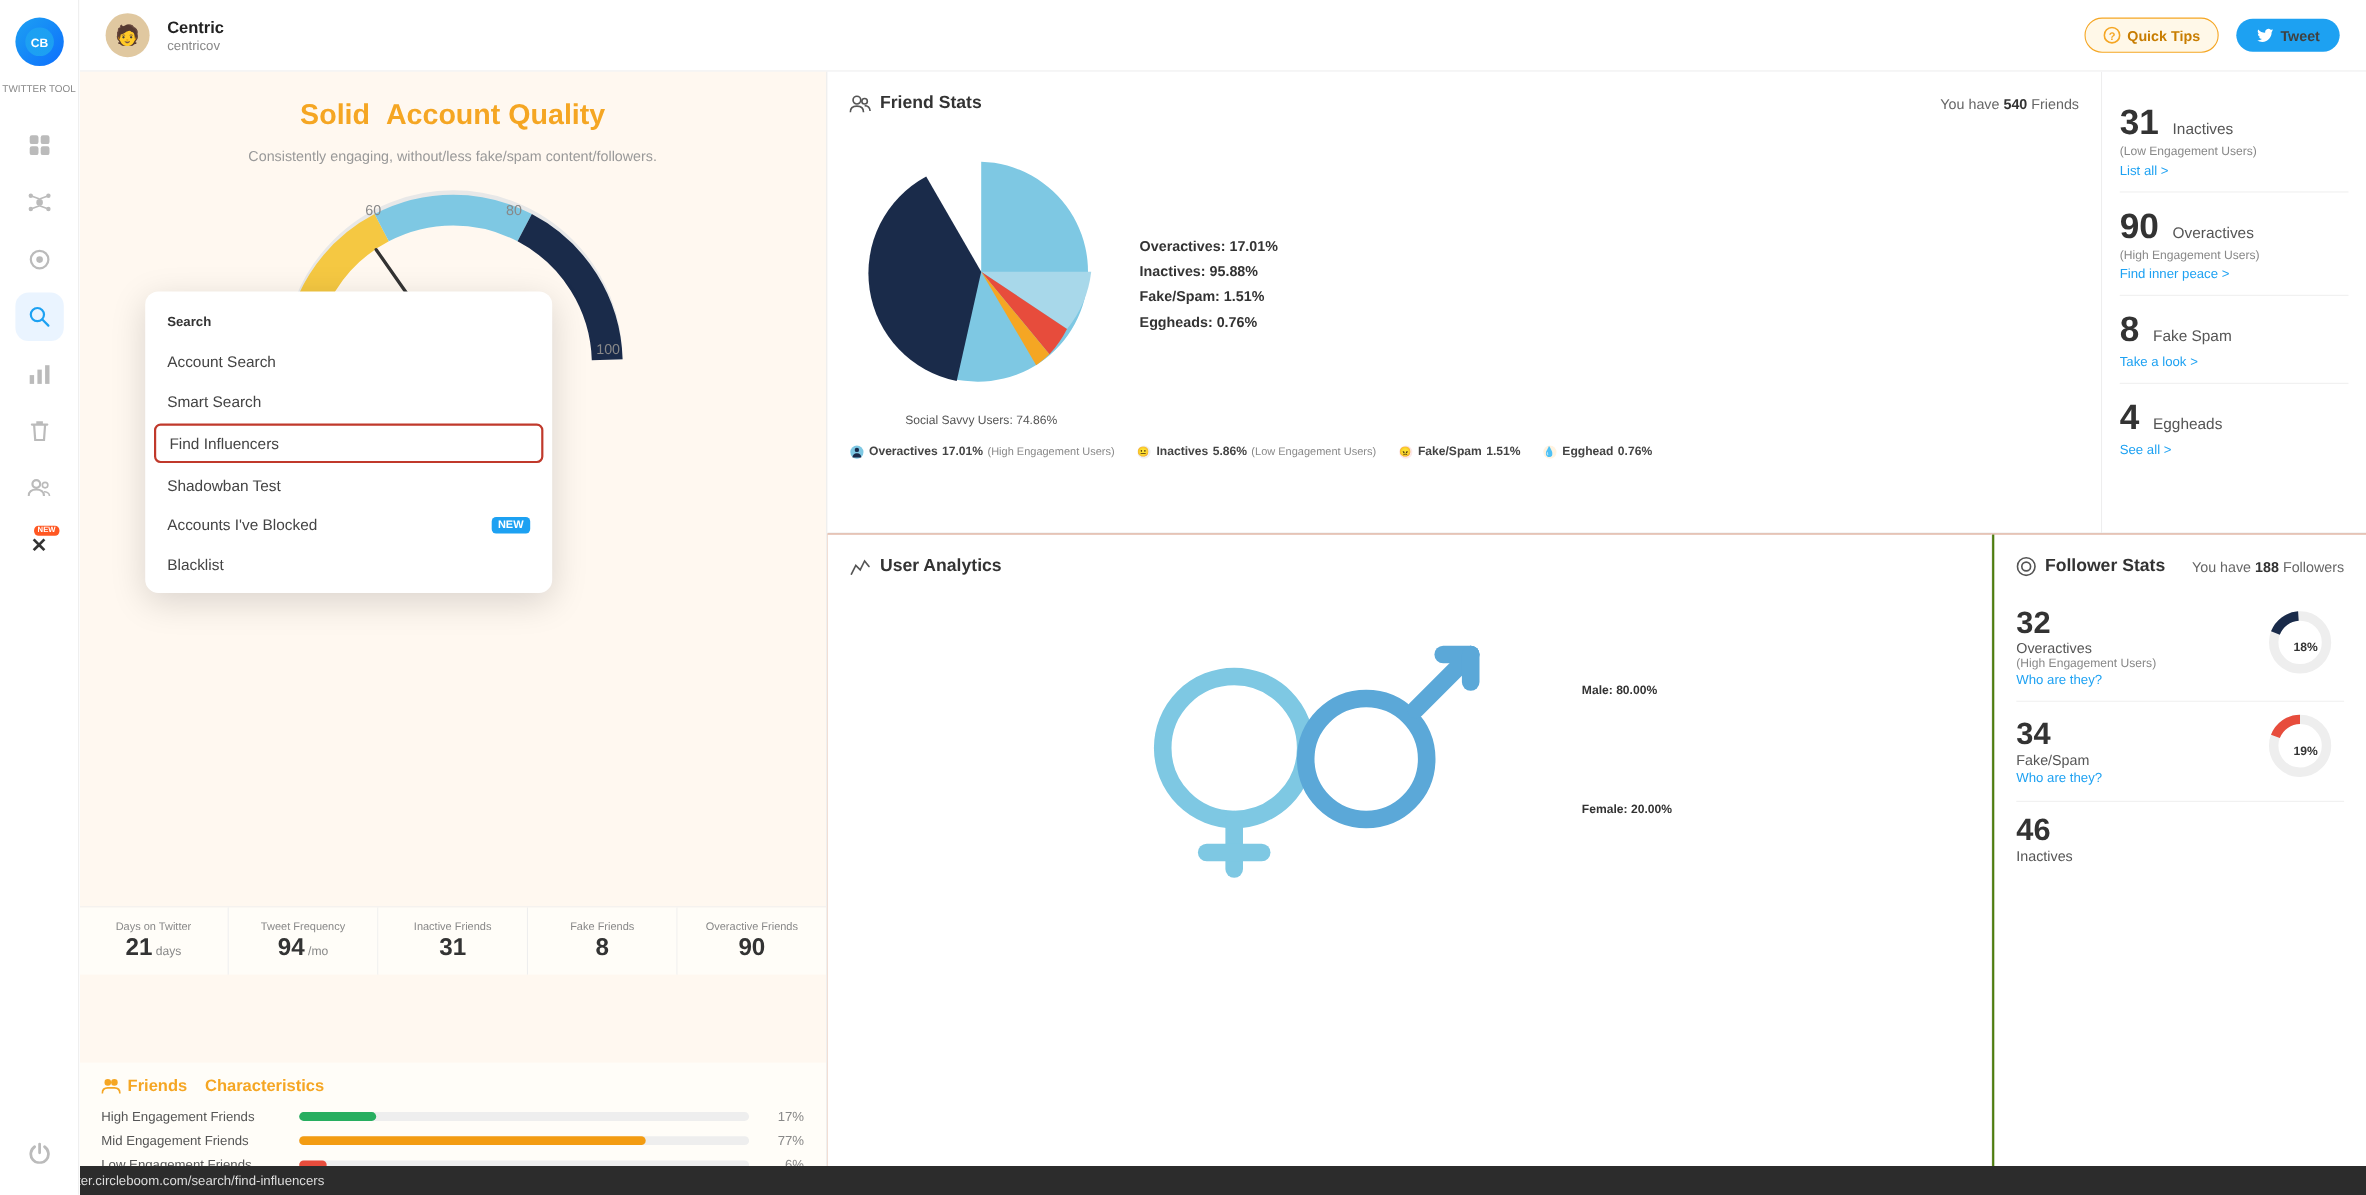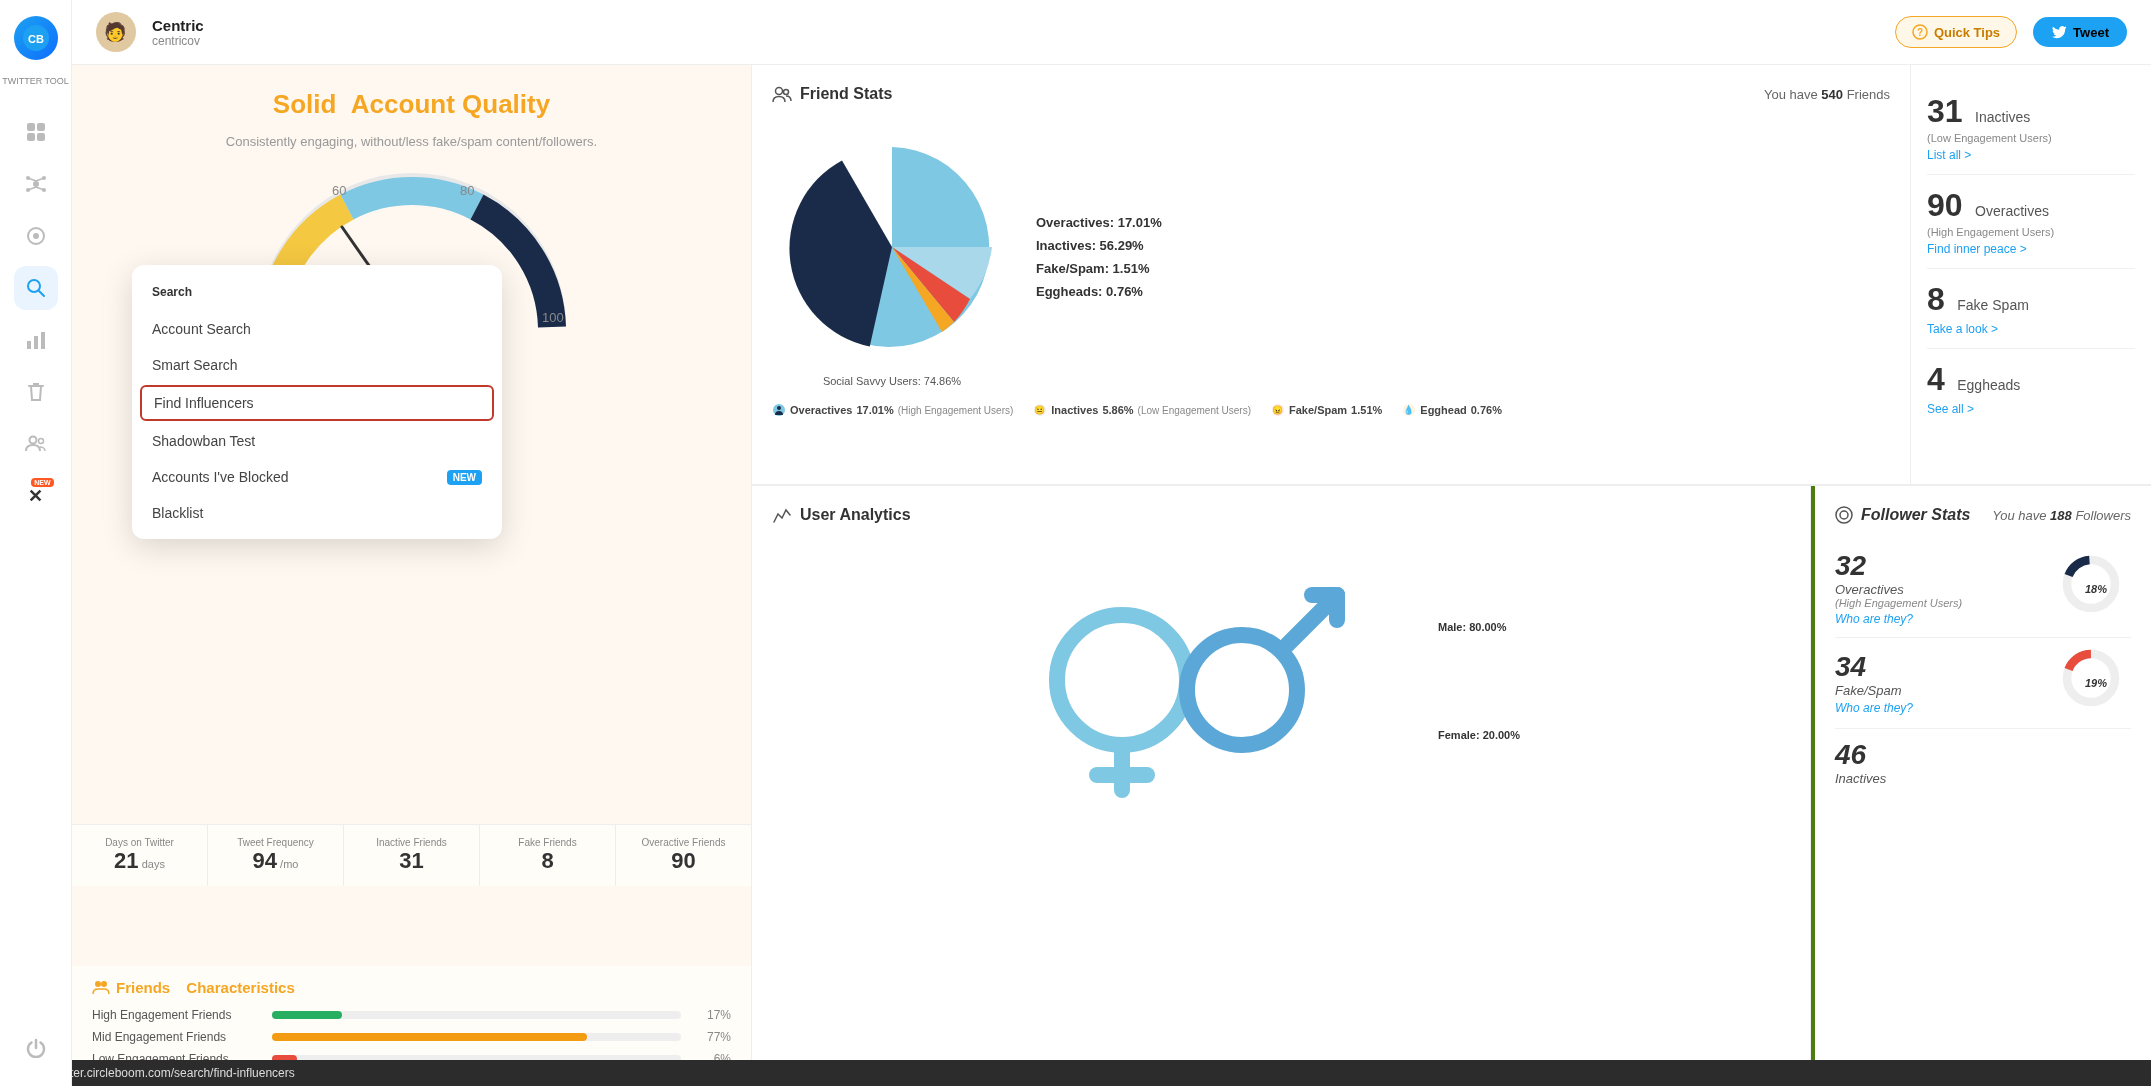--- a/index.html
+++ b/index.html
@@ -59,21 +59,21 @@
     .topbar-name { font-weight: 700; font-size: 15px; color: #222; }
     .topbar-handle { font-size: 12px; color: #888; }
     .topbar-spacer { flex: 1; }
     .btn-tips {
       background: #fff8e8; border: 1.5px solid #f5a623;
       color: #c87d00; font-size: 13px; font-weight: 600;
       padding: 7px 16px; border-radius: 20px; cursor: pointer;
       display: flex; align-items: center; gap: 6px;
     }
     .btn-tweet {
-      background: #1da1f2; color: #000000; border: none;
+      background: #1da1f2; color: #404040; border: none;
       font-size: 13px; font-weight: 600;
       padding: 7px 18px; border-radius: 20px; cursor: pointer;
       display: flex; align-items: center; gap: 6px;
     }
 
     
     .content { display: flex; flex: 1; overflow: hidden; }
 
     
     .left-panel {
@@ -477,21 +477,21 @@
 
                 <path d="M120 120 L198 172 A100 100 0 0 1 182 195 Z" fill="#e74c3c"></path>
 
                 <path d="M120 120 L182 195 A100 100 0 0 1 170 205 Z" fill="#f5a623"></path>
               </svg>
               <div style="text-align:center;font-size:11px;color:#555;margin-top:4px;">Social Savvy Users: 74.86%</div>
             </div>
 
             <div class="legend-list">
               <div class="legend-item"><strong>Overactives: 17.01%</strong></div>
-              <div class="legend-item"><strong>Inactives: 56.29%</strong></div>
+              <div class="legend-item"><strong>Inactives: 95.88%</strong></div>
               <div class="legend-item"><strong>Fake/Spam: 1.51%</strong></div>
               <div class="legend-item"><strong>Eggheads: 0.76%</strong></div>
             </div>
           </div>
 
           <div class="bottom-legend-row">
             <div class="bl-item">
               <svg width="14" height="14" viewBox="0 0 14 14">
                   <circle cx="7" cy="7" r="6" fill="#7ec8e3"></circle>
                   <circle cx="7" cy="5" r="2" fill="#1a2b4a"></circle>
@@ -583,21 +583,21 @@
               <div class="gender-stat">
                 <strong>Male: 80.00%</strong>
               </div>
               <div class="gender-stat" style="margin-top:80px;">
                 <strong>Female: 20.00%</strong>
               </div>
             </div>
           </div>
         </div>
 
-        <div class="follower-stats" style="border-left:4px solid #4d7c0f;font-style:italic;">
+        <div class="follower-stats" style="border-left:2px solid #4d7c0f;">
           <div class="panel-header">
             <div class="panel-title">
               <svg width="18" height="18" viewBox="0 0 18 18" fill="none">
                   <circle cx="9" cy="9" r="8" stroke="#555" stroke-width="1.5"></circle>
                   <circle cx="9" cy="9" r="4" stroke="#555" stroke-width="1.5"></circle>
                 </svg>
               <span>Follower Stats</span>
             </div>
             <div class="panel-meta">
               You have <strong>188</strong> <span>Followers</span>

